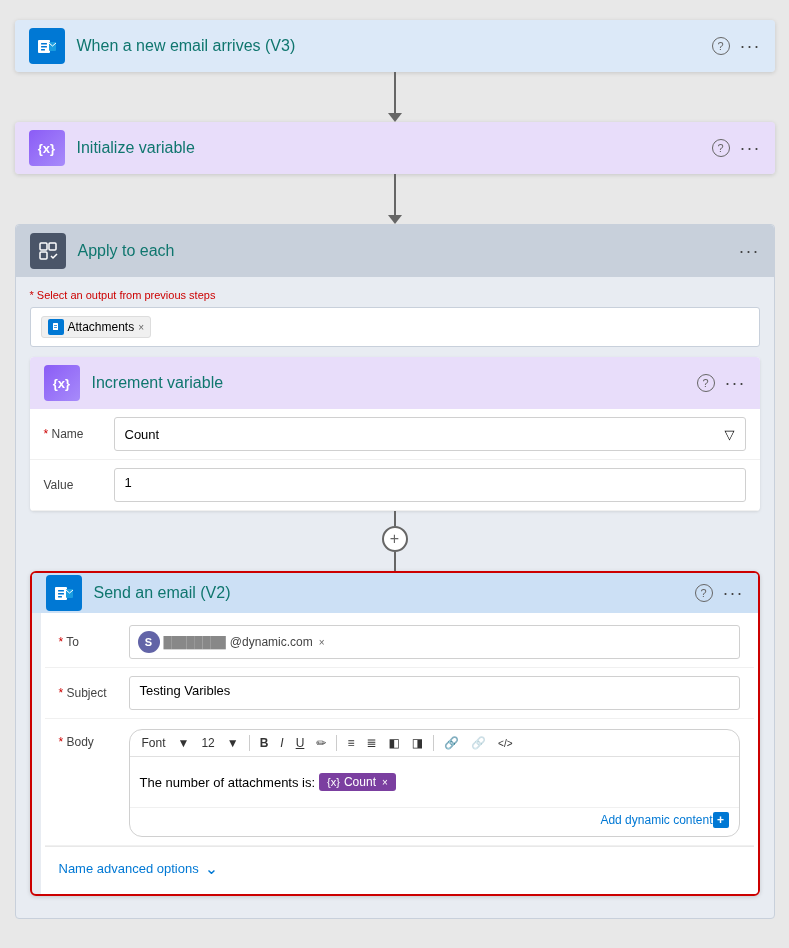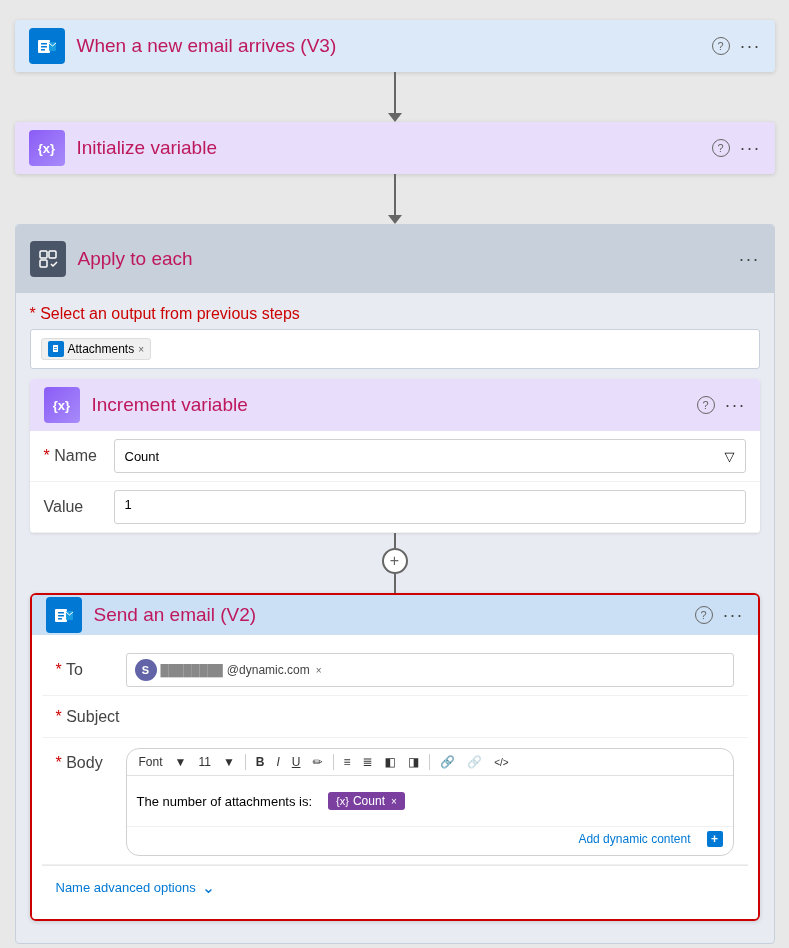--- a/index.html
+++ b/index.html
@@ -40,23 +40,23 @@
       height: 36px;
       border-radius: 4px;
       display: flex;
       align-items: center;
       justify-content: center;
       margin-right: 12px;
       flex-shrink: 0;
     }
     .step-title {
       flex: 1;
-      font-size: 19px;
+      font-size: 16px;
       font-weight: 400;
-      color: #be185d;
+      color: #0f766e;
     }
     .step-actions {
       display: flex;
       align-items: center;
       gap: 10px;
     }
 
     
     .outlook-icon {
       background: #0078d4;
@@ -109,30 +109,30 @@
     .apply-container {
       width: 100%;
       background: #e8ecf2;
       border: 1px solid #c8d0db;
       border-radius: 4px;
       padding-bottom: 10px;
     }
     .apply-header {
       background: #c8d0db;
       border-radius: 4px 4px 0 0;
-      height: 68px;
+      height: 52px;
       display: flex;
       align-items: center;
       padding: 0 14px;
     }
     .apply-body {
       padding: 12px 14px;
     }
     .select-label {
-      font-size: 16px;
+      font-size: 11px;
       color: #cc0000;
       margin-bottom: 6px;
     }
     .select-output-box {
       background: white;
       border: 1px solid #c8d0db;
       border-radius: 3px;
       padding: 8px 10px;
       display: flex;
       align-items: flex-end;
@@ -176,21 +176,21 @@
     }
     .field-row {
       display: flex;
       align-items: center;
       padding: 8px 14px;
       border-bottom: 1px solid #f0f0f0;
       min-height: 42px;
     }
     .field-label {
       width: 70px;
-      font-size: 16px;
+      font-size: 12px;
       color: #444;
       flex-shrink: 0;
     }
     .field-input {
       flex: 1;
       border: 1px solid #d0d0d0;
       border-radius: 3px;
       padding: 6px 10px;
       font-size: 13px;
       display: flex;
@@ -252,21 +252,22 @@
     }
     .send-email-header {
       background: #cce0f5;
       height: 40px;
       display: flex;
       align-items: center;
       padding: 0 14px;
     }
     .send-email-body {
       background: white;
-      padding: 10px;
+      padding: 4px;
+      margin-left: 9px;
     }
 
     
     .to-value {
       flex: 1;
       border: 1px solid #d0d0d0;
       border-radius: 3px;
       padding: 4px 8px;
       background: white;
       display: flex;
@@ -325,21 +326,21 @@
       height: 16px;
       background: #ccc;
       margin: 0 2px;
     }
     .body-content {
       padding: 10px 10px;
       min-height: 50px;
       font-size: 13px;
       display: flex;
       align-items: center;
-      gap: 16px;
+      gap: 4px;
       flex-wrap: wrap;
     }
     .variable-badge {
       background: #7b3fa0;
       color: white;
       border-radius: 3px;
       padding: 2px 8px;
       font-size: 12px;
       display: flex;
       align-items: center;
@@ -357,21 +358,21 @@
       justify-content: flex-end;
       padding: 4px 10px 8px;
       border-top: 1px solid #f0f0f0;
     }
     .add-dynamic-btn {
       color: #0078d4;
       font-size: 12px;
       cursor: pointer;
       display: flex;
       align-items: center;
-      gap: 16px;
+      gap: 0;
       background: none;
       border: none;
     }
     .add-dynamic-icon {
       width: 16px;
       height: 16px;
       background: #0078d4;
       color: white;
       border-radius: 2px;
       display: flex;
@@ -578,33 +579,36 @@
                 <span class="email-close">×</span>
               </div>
             </div>
           </div>
 
           <div class="field-row">
             <div class="field-label">
               <span style="color:#cc0000">*</span>
               <span>Subject</span>
             </div>
+            <div class="field-input-plain">
+              <span>Testing Varibles</span>
+            </div>
           </div>
 
           <div class="field-row" style="align-items: flex-start; padding-top: 10px;">
             <div class="field-label" style="margin-top:6px;">
               <span style="color:#cc0000">*</span>
               <span>Body</span>
             </div>
             <div style="flex:1;border:1px solid #d0d0d0;border-radius:13px;background:white;">
 
               <div class="body-toolbar">
                 <span class="toolbar-item">Font</span>
                 <span class="toolbar-item">▼</span>
-                <span class="toolbar-item">11</span>
+                <span class="toolbar-item">12</span>
                 <span class="toolbar-item">▼</span>
                 <div class="toolbar-sep"></div>
                 <span class="toolbar-item" style="font-weight:bold;">B</span>
                 <span class="toolbar-item" style="font-style:italic;">I</span>
                 <span class="toolbar-item" style="text-decoration:underline;">U</span>
                 <span class="toolbar-item">✏</span>
                 <div class="toolbar-sep"></div>
                 <span class="toolbar-item">≡</span>
                 <span class="toolbar-item">≣</span>
                 <span class="toolbar-item">◧</span>

